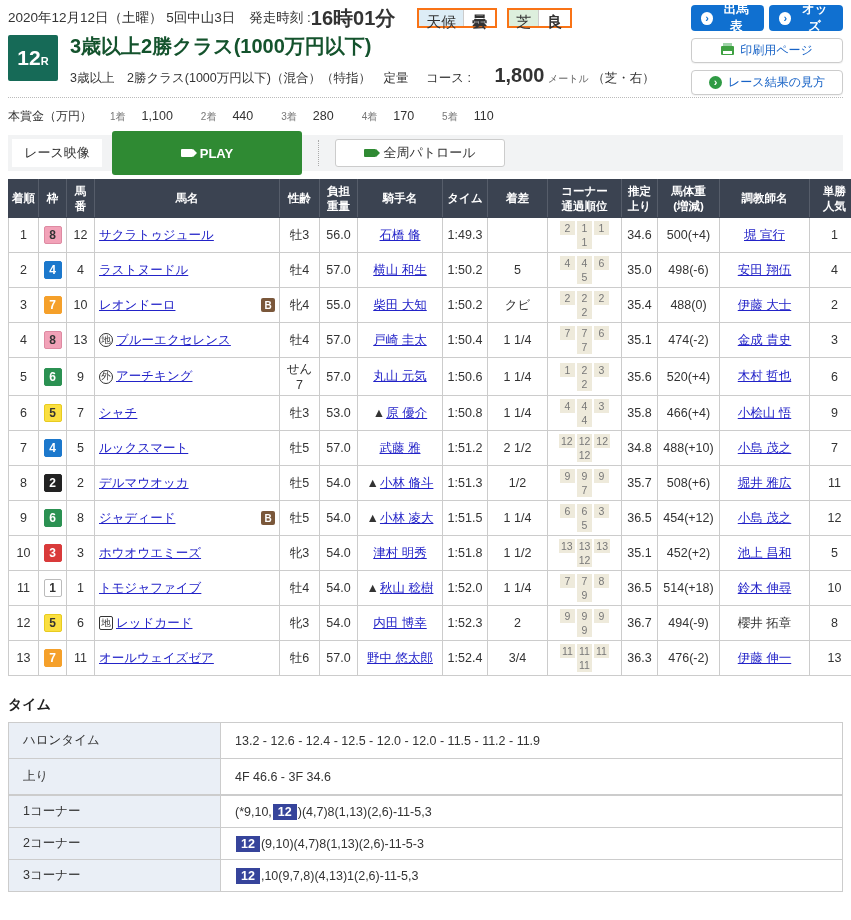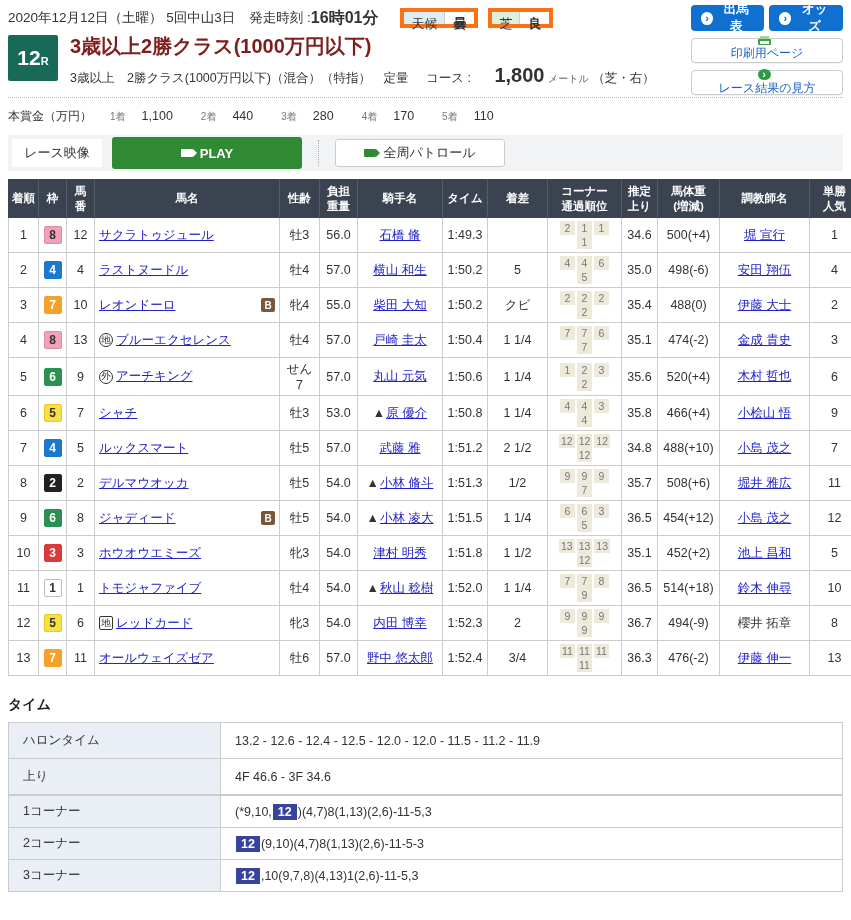--- a/index.html
+++ b/index.html
@@ -8,77 +8,76 @@
     width: 851px; min-height: 920px;
     font-family: "Liberation Sans", "DejaVu Sans", sans-serif;
     color:#333; font-size:13px;
   }
   .page { position:relative; padding:5px 8px 12px 8px; }
 
   
   .top-row { display:flex; align-items:center; height:26px; }
   .date-line { font-size:13.5px; color:#333; }
   .start-label { margin-left:14px; font-size:13.5px; }
-  .start-time { font-weight:bold; font-size:16px; }
+  .start-time { font-weight:bold; font-size:20px; }
   .weather-wrap { display:flex; margin-left:22px; gap:10px; }
-  .wbox { display:flex; border:4px solid #f97316; font-size:13px; height:20px; }
+  .wbox { display:flex; border:2px solid #f97316; font-size:15px; height:20px; }
   .wbox .wlab { padding:3px 7px; background:#ddedf6; color:#333; border-right:1px solid #ccc; }
   .wbox.turf .wlab { background:#ddefdd; }
   .wbox .wval { padding:3px 8px; background:#fff; font-weight:bold; }
 
   .right-col { position:absolute; top:5px; right:8px; width:152px; }
   .blue-btns { display:flex; gap:5px; justify-content:flex-end; }
   .btn-blue {
     background:#1070d0; color:#fff; font-weight:bold; font-size:12.5px;
     border:none; border-radius:4px; height:26px; padding:0 10px;
     display:flex; align-items:center; cursor:pointer;
   }
   .circ-w { display:inline-flex; width:13px; height:13px; border-radius:50%;
     background:#fff; color:#1070d0; font-size:11px; font-weight:bold;
     align-items:center; justify-content:center; margin-right:5px; line-height:1; }
   .btn-white {
     margin-top:7px; width:152px; height:25px; background:#fff;
     border:1px solid #ccc; border-radius:4px; color:#1863c6; font-size:12px;
     display:flex; align-items:center; justify-content:center; cursor:pointer;
     box-shadow:0 1px 1px rgba(0,0,0,.05);
-    flex-direction:column;
   }
   .circ-g { display:inline-flex; width:13px; height:13px; border-radius:50%;
     background:#2f9a44; color:#fff; font-size:11px; font-weight:bold;
     align-items:center; justify-content:center; margin-right:6px; line-height:1; }
   .printer { position:relative; width:13px; height:9px; background:#3fa142;
     border-radius:1px; margin-right:6px; display:inline-block; }
   .printer::before { content:""; position:absolute; left:2px; top:-3px; width:9px; height:3px; background:#9fd3a8; }
   .printer::after { content:""; position:absolute; left:2px; bottom:1px; width:9px; height:3px; background:#fff; }
 
   
   .race-row { display:flex; align-items:flex-start; margin-top:4px; }
   .race-badge { width:50px; height:46px; background:#166a57; color:#fff; border-radius:2px;
     display:flex; align-items:center; justify-content:center; font-weight:bold; }
   .race-badge .n { font-size:21px; }
   .race-badge .r { font-size:11px; margin-top:6px; }
   .race-titles { margin-left:12px; }
-  .race-title { font-size:20px; font-weight:bold; color:#7f1d1d; line-height:1.15; }
+  .race-title { font-size:20px; font-weight:bold; color:#14532d; line-height:1.15; }
   .race-cond { font-size:12.5px; color:#333; margin-top:6px; }
   .course-val { font-weight:bold; font-size:20px;margin-left:20px; }
   .course-unit { font-size:10px; color:#666; }
   .dotted-sep { border-bottom:1px dotted #bbb; margin-top:10px; }
 
   
   .prize-row { display:flex; align-items:center; margin-top:9px; font-size:12px; color:#333; height:18px; }
   .prize-label { margin-right:18px; }
   .prize-item { display:flex; align-items:baseline; margin-right:28px; }
   .prize-place { color:#777; font-size:10px; margin-right:16px; }
   .prize-amt { color:#333; font-size:12.5px; }
 
   
   .video-strip { margin-top:10px; background:#f2f3f4; height:36px; display:flex; align-items:center; padding:0 4px; }
   .lbl-box { width:90px; height:28px; background:#fff; display:flex; align-items:center; justify-content:center;
     font-size:13px; color:#333; }
-  .btn-play { width:190px; height:32px; margin-left:10px; background:#2f8a33; border:none; border-radius:3px;
+  .btn-play { width:190px; height:44px; margin-left:10px; background:#2f8a33; border:none; border-radius:3px;
     color:#fff; font-weight:bold; font-size:13px; display:flex; align-items:center; justify-content:center; cursor:pointer; }
   .v-div { border-left:1px dotted #aaa; height:26px; margin:0 16px; }
   .btn-patrol { width:170px; height:28px; background:#fff; border:1px solid #ccc; border-radius:3px;
     color:#333; font-size:13px; display:flex; align-items:center; justify-content:center; cursor:pointer; }
   .cam { display:inline-block; width:12px; height:8px; background:#fff; border-radius:1px; position:relative; margin-right:7px; }
   .cam::after { content:""; position:absolute; right:-4px; top:0;
     border-left:4px solid #fff; border-top:4px solid transparent; border-bottom:4px solid transparent; }
   .cam.green { background:#2f8a33; } .cam.green::after { border-left-color:#2f8a33; }
 
   

